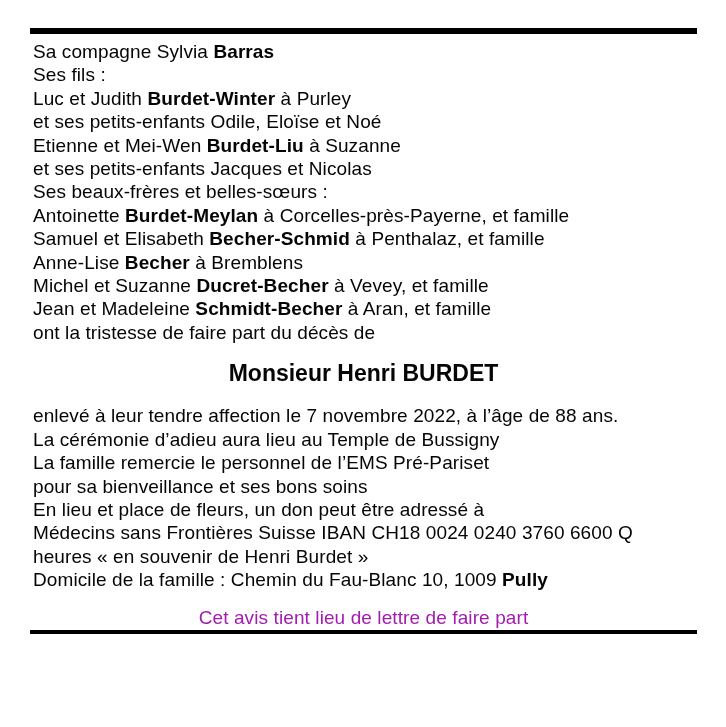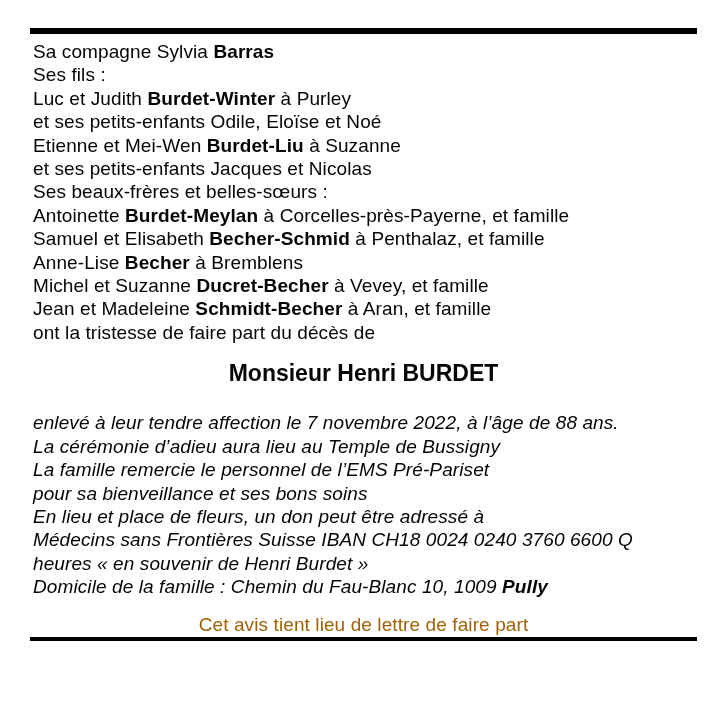--- a/index.html
+++ b/index.html
@@ -41,28 +41,28 @@
   .line { white-space: pre-wrap; }
   .line b { font-weight: bold; }
   .deceased-title {
     margin-top: 17px;
     font-size: 23px;
     line-height: 25px;
     font-weight: bold;
     text-align: center;
     color: #050505;
   }
-  .details { margin-top: 25px; font-style: italic; }
+  .details { margin-top: 18px; }
   .footer-line {
     margin-top: 14px;
     font-size: 19px;
     line-height: 23.4px;
     letter-spacing: 0.1px;
     text-align: center;
-    color: #a16207;
+    color: #a21caf;
   }
 </style>
 </head>
 <body>
 
 <div class="page">
   <div class="notice">
 
     <div class="rule rule-top"></div>
 

